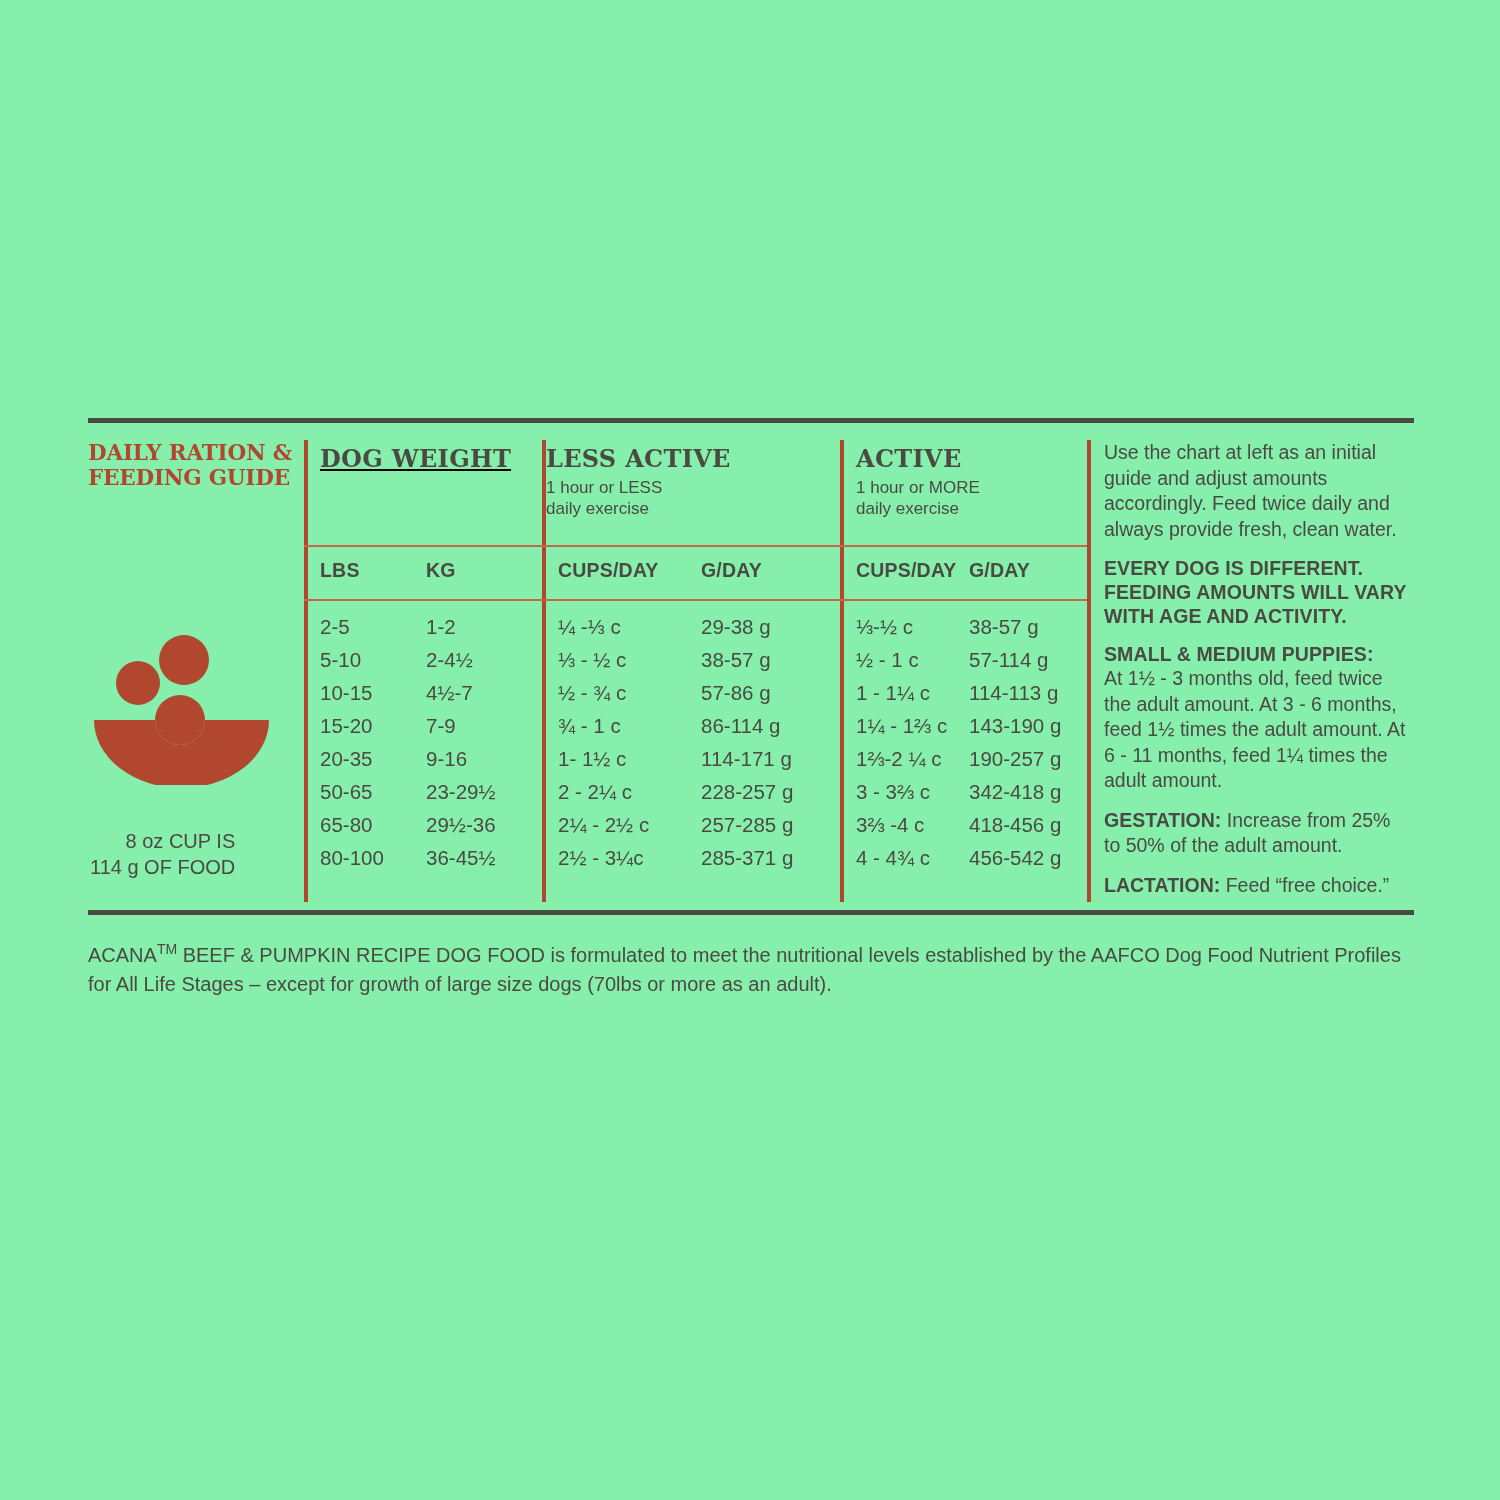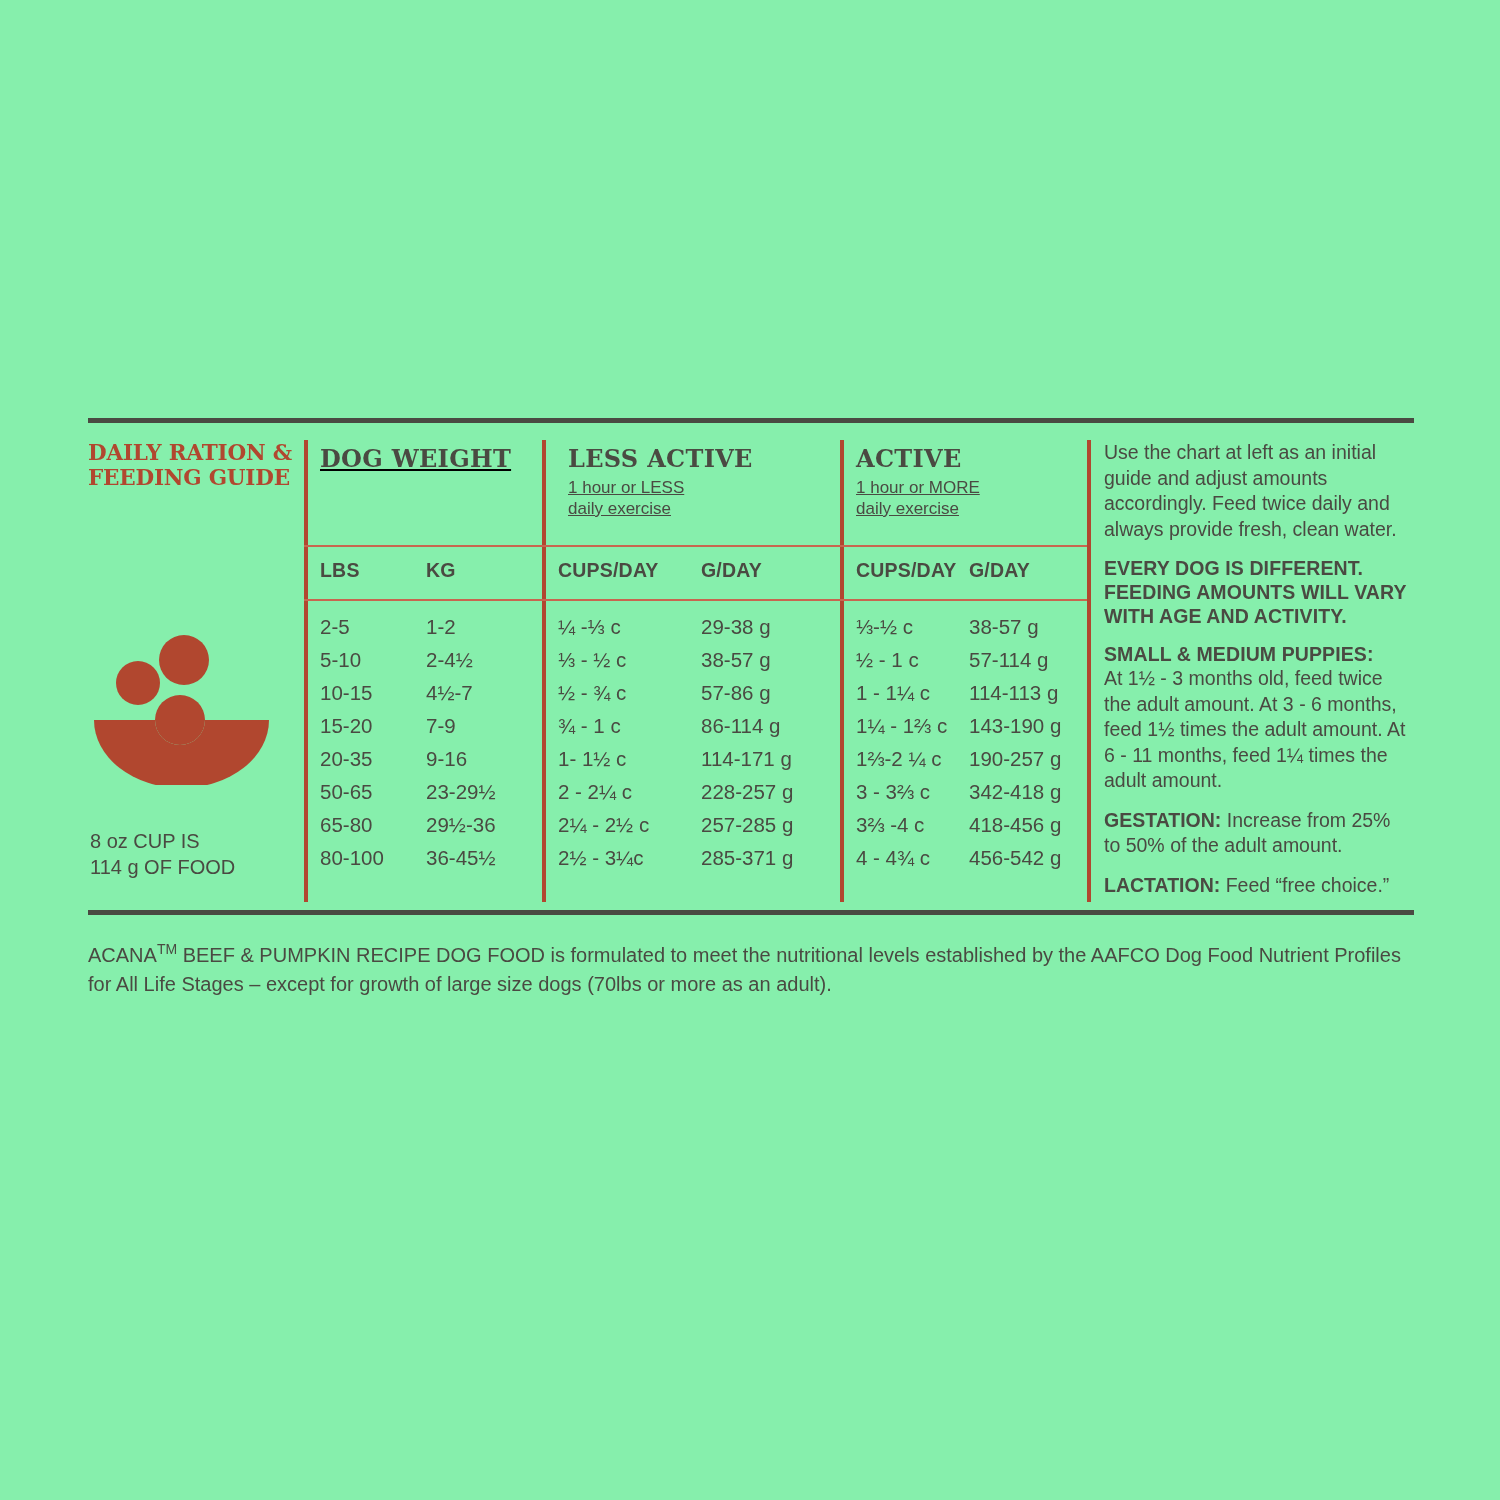--- a/index.html
+++ b/index.html
@@ -86,20 +86,21 @@
     height: 165px;
   }
   #cup-note {
     position: absolute;
     left: 2px;
     top: 388px;
     font-size: 20px;
     line-height: 26px;
     color: #4a4a42;
     white-space: pre-line;
+    text-align: right;
   }
 
   
   .grp-head {
     position: absolute;
     top: 4px;
   }
   .grp-title {
     font-family: "DejaVu Serif", serif;
     font-weight: bold;
@@ -108,24 +109,23 @@
     color: #4a4a42;
     text-transform: uppercase;
     white-space: nowrap;
   }
   .grp-sub {
     margin-top: 4px;
     font-size: 17px;
     line-height: 21px;
     color: #4a4a42;
     white-space: pre-line;
-    text-decoration: underline;
   }
   #grp-weight { left: 232px; text-decoration: underline; }
-  #grp-less   { left: 480px; }
+  #grp-less   { left: 458px; }
   #grp-active { left: 768px; }
 
   
   .col-head {
     position: absolute;
     top: 119px;
     font-weight: bold;
     font-size: 19.5px;
     letter-spacing: 0.2px;
     color: #4a4a42;

